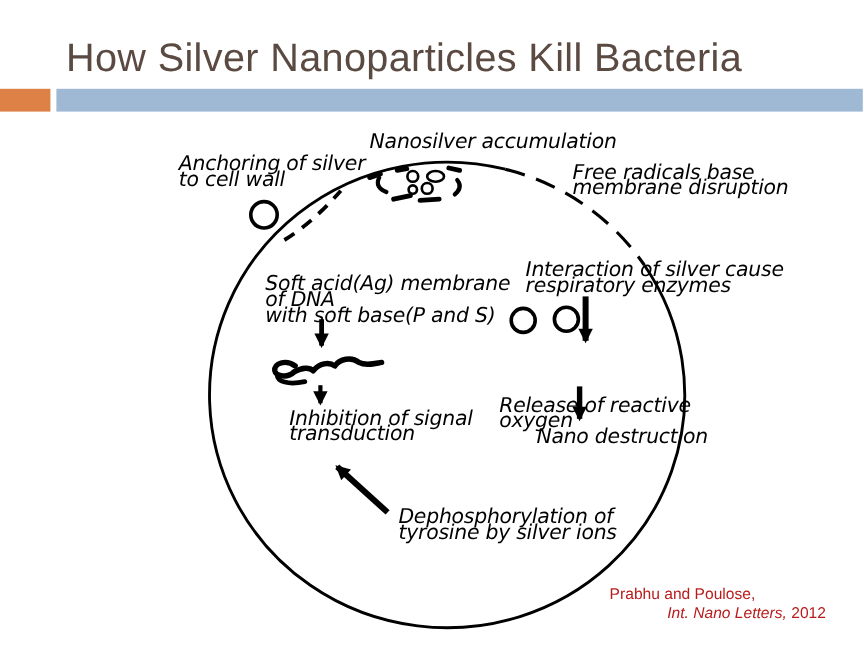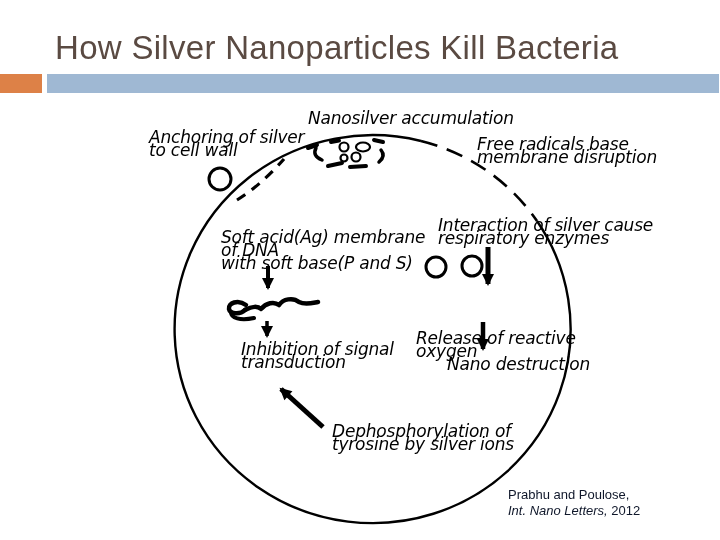--- a/index.html
+++ b/index.html
@@ -35,24 +35,24 @@
     position:absolute;
     font-size:17px; line-height:13px; letter-spacing:-0.2px;
     color: var(--ink, #000);
     white-space:nowrap;
     font-style:italic;
   }
   .citation {
     position:absolute; left:508px; top:487px;
     font-family:"Liberation Sans", sans-serif;
     font-size:13px; line-height:16px;
-    color:#0f172a;
+    color:#b91c1c;
     white-space:nowrap;
   }
-  .citation .it { font-style: italic; }
+  .citation .it { font-style: italic; margin-left: 48px; }
 </style>
 </head>
 <body>
 
 <div class="slide">
 
   <div class="slide-title">How Silver Nanoparticles Kill Bacteria</div>
   <div class="accent-orange"></div>
   <div class="accent-blue"></div>
 

